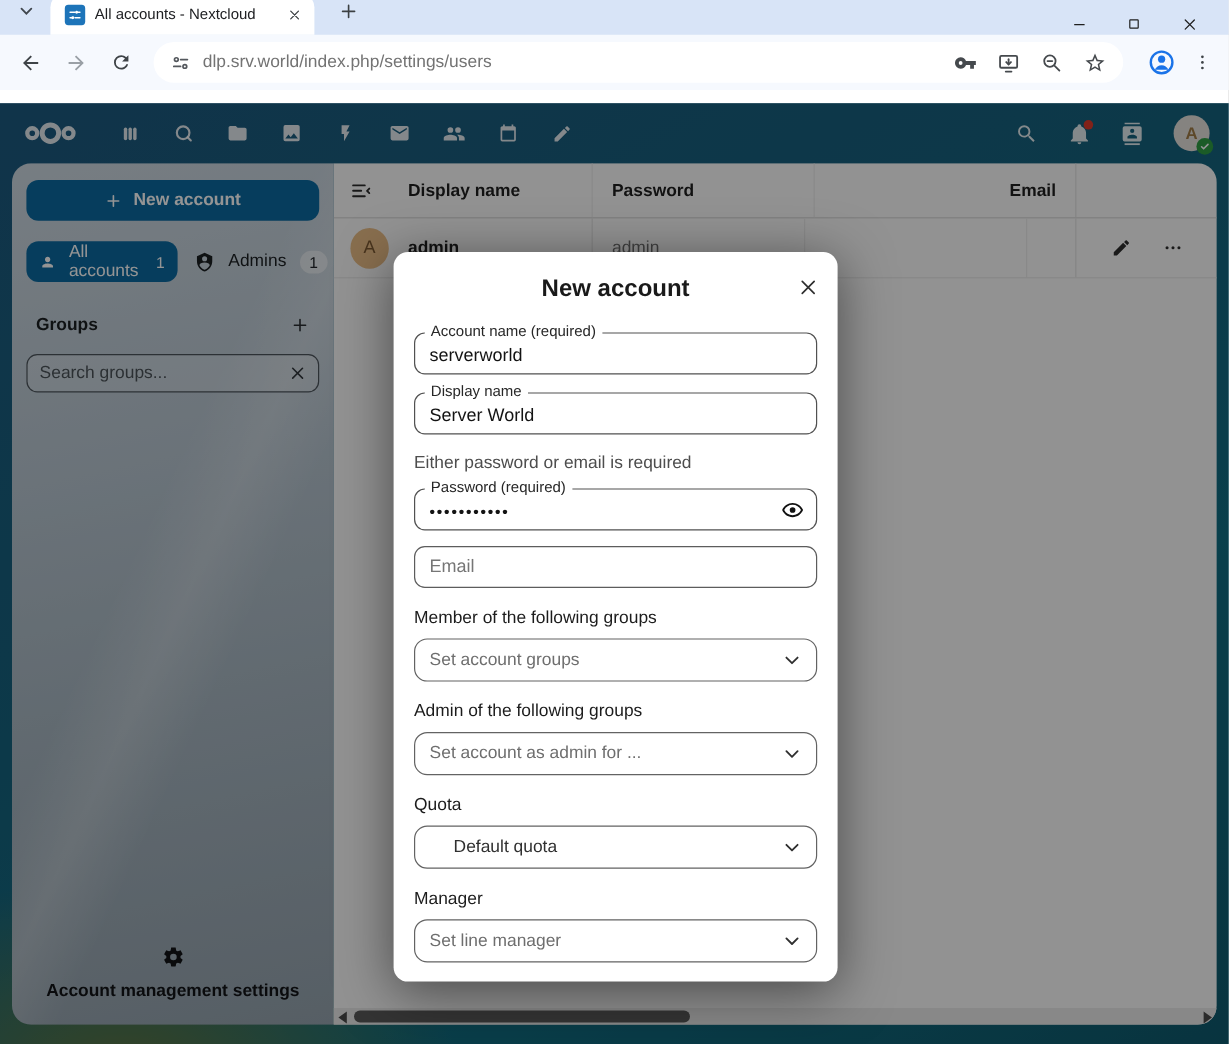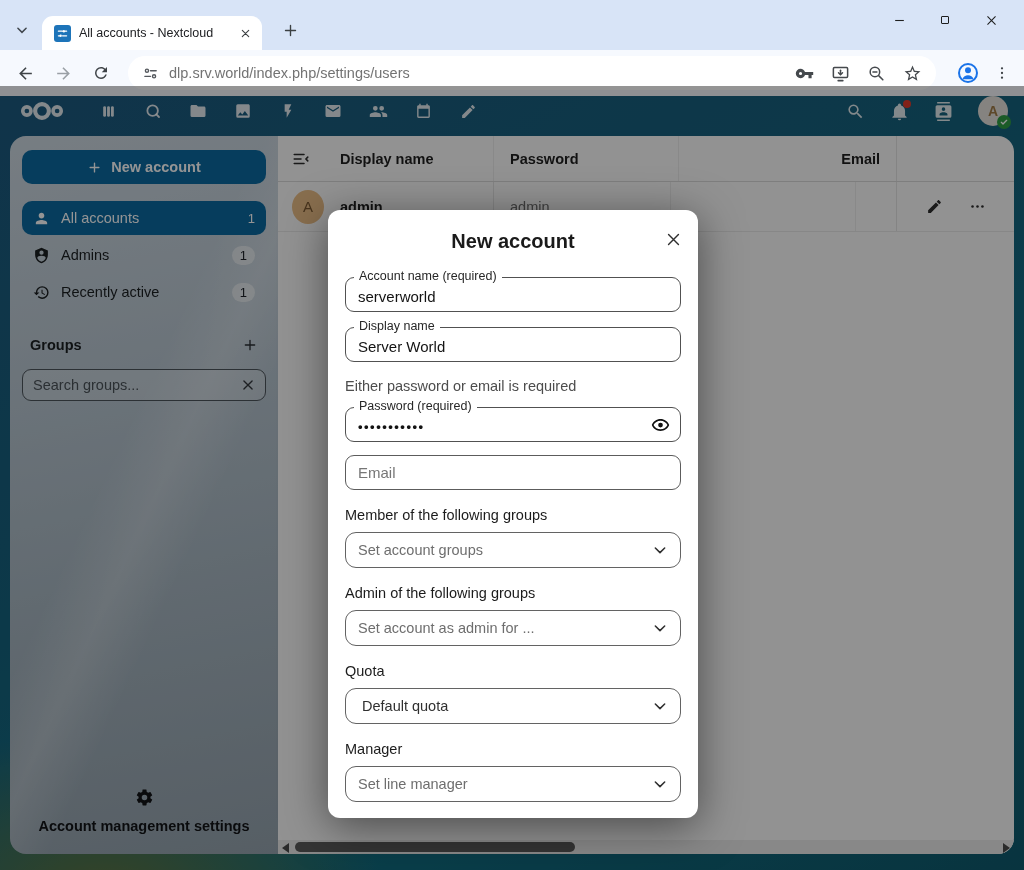--- a/index.html
+++ b/index.html
@@ -2,21 +2,21 @@
 <html style="--primary: #0b6aa1; --notification-dot: #df3b2c; --badge-green: #2f9e44; --chrome-accent: #1a73e8;"><head>
 <meta charset="utf-8">
 <style>
   * { box-sizing: border-box; margin: 0; padding: 0; }
   html,body { width:1024px; height:870px; }
   body { font-family:"Liberation Sans", sans-serif; position:relative; overflow:hidden; background:#fff; }
   svg { display:block; }
 
   
   .browser { position:absolute; top:0; left:0; right:0; height:86px; z-index:1; }
-  .tabstrip { height:50px; background:#d8e4f7; display:flex; align-items:flex-end; padding-left:6px; position:relative; }
+  .tabstrip { height:29px; background:#d8e4f7; display:flex; align-items:flex-end; padding-left:6px; position:relative; }
   .tab-search { width:28px; height:28px; margin:0 6px 6px 2px; display:flex; align-items:center; justify-content:center; color:#40464d; }
   .tab { width:220px; height:34px; background:#fff; border-radius:11px 11px 0 0; display:flex; align-items:center; gap:8px; padding:0 8px 0 12px; }
   .favicon { width:17px; height:17px; min-width:17px; border-radius:3px; background:#1d74b9; display:flex; align-items:center; justify-content:center; }
   .tab-title { flex:1; font-size:12.5px; color:#202124; white-space:nowrap; overflow:hidden; }
   .tab-close { width:18px; height:18px; color:#3c4043; display:flex; align-items:center; justify-content:center; }
   .newtab { width:28px; height:28px; margin:0 0 6px 14px; display:flex; align-items:center; justify-content:center; color:#3c4043; }
   .win-controls { position:absolute; right:10px; top:4px; display:flex; color:#1f1f1f; }
   .win-btn { width:46px; height:32px; display:flex; align-items:center; justify-content:center; }
 
   .toolbar { height:46px; background:#f6f9fe; display:flex; align-items:center; padding:0 10px; gap:8px; }
@@ -43,21 +43,21 @@
   .nc-avatar { width:30px; height:30px; border-radius:50%; background:#e6e2dd; color:#a07c48; font-size:14px; font-weight:bold; display:flex; align-items:center; justify-content:center; position:relative; }
   .nc-avatar-badge { position:absolute; right:-3px; bottom:-3px; width:14px; height:14px; border-radius:50%; background:var(--badge-green); color:#fff; display:flex; align-items:center; justify-content:center; }
 
   .shell { position:absolute; top:50px; left:10px; right:10px; bottom:16px; border-radius:16px; overflow:hidden; display:flex; }
 
   .sidebar { width:268px; min-width:268px; position:relative; padding:14px 12px 10px; display:flex; flex-direction:column;
              background:
                linear-gradient(115deg, rgba(255,255,255,0) 42%, rgba(255,255,255,.20) 52%, rgba(255,255,255,0) 62%),
                linear-gradient(168deg, #cdd8e1 0%, #b8c6d1 35%, #a6b5c0 65%, #95a3ae 100%); }
   .btn-new-account { height:34px; border-radius:10px; background:var(--primary); color:#fff; font-size:14.5px; font-weight:bold; display:flex; align-items:center; justify-content:center; gap:9px; }
-  .nav-list { margin-top:17px; display:flex; flex-direction:column; gap:3px; }
+  .nav-list { margin-top:17px; display:flex; flex-direction:row; gap:3px; }
   .nav-item { height:34px; border-radius:10px; display:flex; align-items:center; gap:11px; padding:0 11px; font-size:14.5px; color:#1b1f22; }
   .nav-item.active { background:var(--primary); color:#fff; }
   .nav-count { margin-left:auto; font-size:13px; }
   .nav-item:not(.active) .nav-count { background:rgba(255,255,255,.5); border-radius:10px; padding:2px 8px; color:#20242a; }
   .groups-row { margin-top:28px; display:flex; align-items:center; padding:0 8px; font-size:14.5px; font-weight:bold; color:#1b1f22; }
   .groups-plus { margin-left:auto; color:#2a2e33; }
   .search-box { margin-top:16px; height:32px; border:1.6px solid #4d555c; border-radius:9px; background:rgba(255,255,255,.18); display:flex; align-items:center; padding:0 10px; gap:8px; }
   .search-ph { flex:1; font-size:14.5px; color:#4b5359; }
   .sb-footer { margin-top:auto; display:flex; align-items:center; gap:11px; padding:6px 4px 10px; font-size:14.5px; font-weight:bold; color:#121417;flex-direction:column; }
 
@@ -93,21 +93,21 @@
   .ofield > label { position:absolute; top:-9px; left:8px; background:#fff; padding:0 5px; font-size:12.5px; color:#272727; white-space:nowrap; }
   .ofield input { width:100%; height:100%; border:none; outline:none; background:transparent; padding:3px 34px 0 12px; font-size:15px; color:#131313; font-family:inherit; }
   .ofield input::placeholder { color:#767676; }
   .ofield.plain { border-color:#5c5c5c; margin-top:13px; }
   .ofield.plain input { padding-top:0; }
   .pw input { font-size:13px; font-weight:bold; letter-spacing:1.5px; }
   .eye-btn { position:absolute; right:10px; top:50%; transform:translateY(-50%); color:#111; }
   .hint { margin-top:16px; font-size:14.5px; color:#4d4d4d; }
   .flabel { margin-top:17px; font-size:14.5px; color:#1c1c1c; }
   .select { margin-top:9px; height:36px; border:1.6px solid #636363; border-radius:11px; display:flex; align-items:center; justify-content:space-between; padding:0 12px; font-size:14.5px; color:#6e6e6e; }
-  .select.filled { color:#303030; padding-left:16px; }
+  .select.filled { color:#303030; padding-left:32px; }
   .select .chev { color:#2f2f2f; }
   .m-actions { display:flex; justify-content:flex-end; margin-top:21px; }
   .btn-primary { background:var(--primary); color:#fff; font-weight:bold; font-size:14.5px; font-family:inherit; padding:10px 15px; border-radius:9px; border:none; }
 </style>
 </head>
 <body>
 
 <div class="browser">
   <div class="tabstrip">
     <div class="tab-search">

